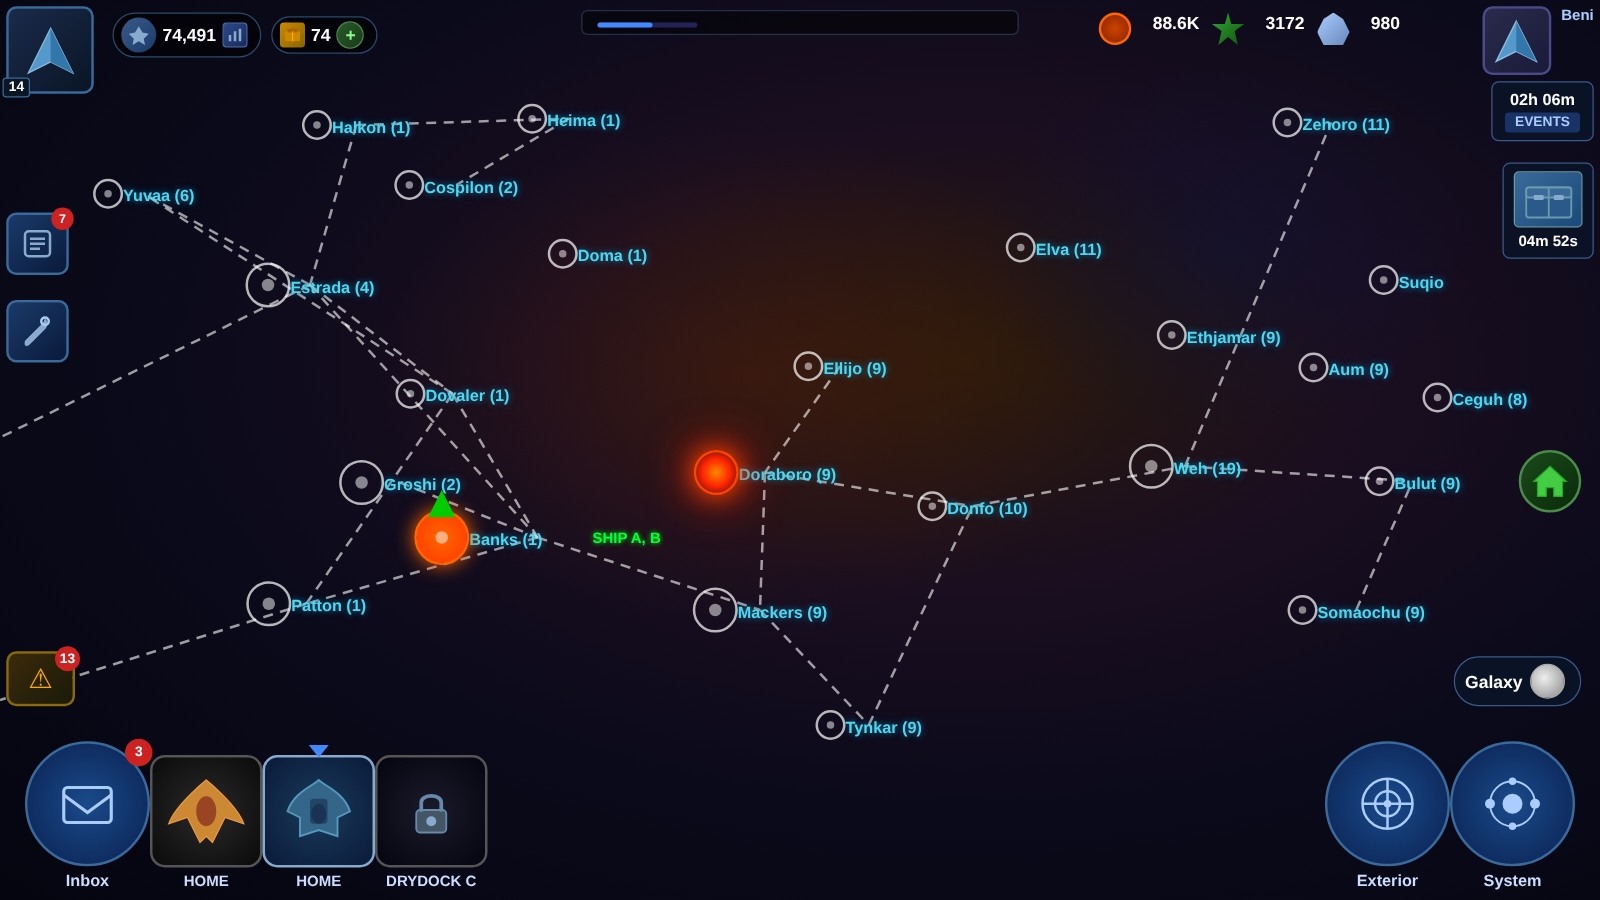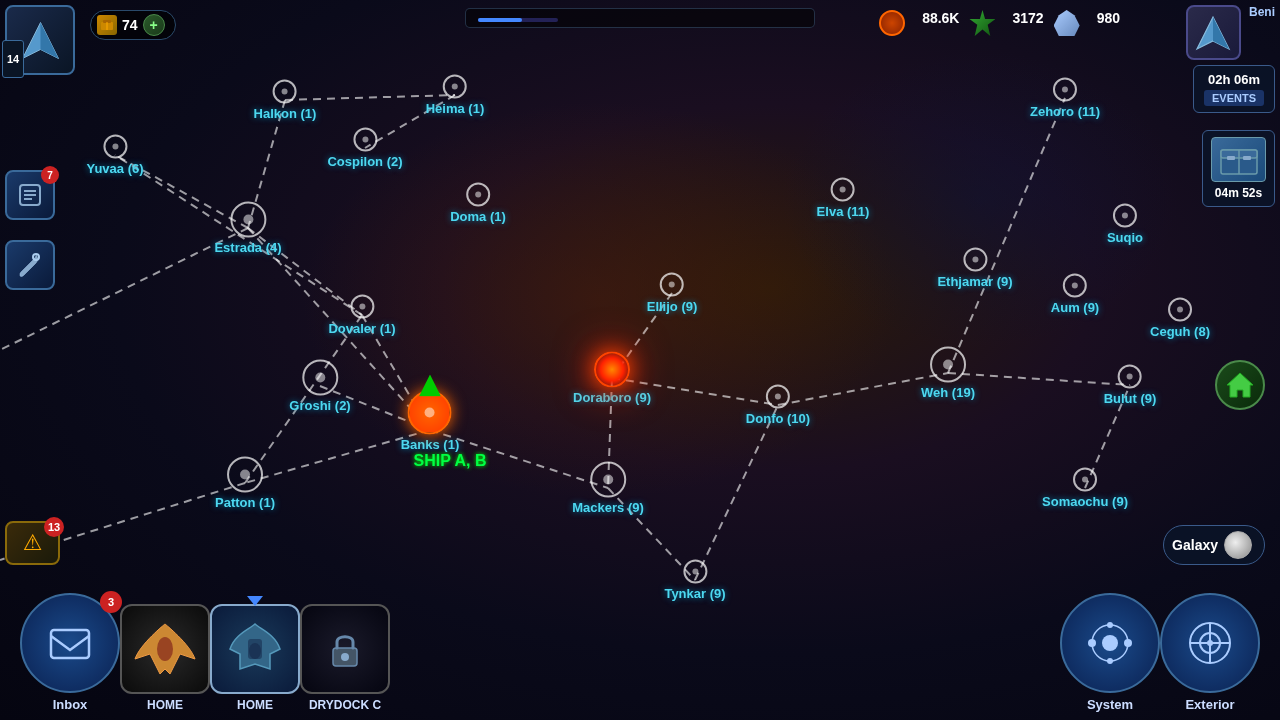--- a/index.html
+++ b/index.html
@@ -32,21 +32,21 @@
       width: 400px; height: 300px;
       top: 50px; right: 100px;
       background: radial-gradient(ellipse, rgba(10,20,60,0.4) 0%, transparent 70%);
       border-radius: 50%;
     }
 
     
     .system-node {
       position: absolute;
       display: flex;
-      flex-direction: column;
+      flex-direction: row;
       align-items: center;
       transform: translate(-50%, -50%);
       cursor: pointer;
     }
     .system-circle {
       width: 36px; height: 36px;
       border: 2px solid rgba(255,255,255,0.7);
       border-radius: 50%;
       position: relative;
       display: flex; align-items: center; justify-content: center;
@@ -94,21 +94,21 @@
       top: -18px; left: 50%;
       transform: translateX(-50%);
       width: 22px; height: 22px;
       background: #00cc00;
       clip-path: polygon(50% 0%, 0% 100%, 100% 100%);
       filter: drop-shadow(0 0 4px #00ff00);
     }
 
     .ship-label {
       color: #00ff44;
-      font-size: 16px;
+      font-size: 12px;
       font-weight: bold;
       text-shadow: 0 0 4px #00ff00;
       white-space: nowrap;
       margin-left: 40px;
     }
 
     
     #avatar-area {
       position: absolute;
       top: 5px; left: 5px;
@@ -123,21 +123,21 @@
       position: relative;
     }
     .level-badge {
       position: absolute;
       bottom: -5px; left: -5px;
       background: #0a1525;
       border: 1px solid #3a6a9a;
       color: #fff;
       font-size: 11px;
       font-weight: bold;
-      padding: 12px 4px;
+      padding: 1px 4px;
       border-radius: 3px;
     }
 
     
     #resources-bar {
       position: absolute;
       top: 10px; left: 90px;
       display: flex;
       align-items: center;
       gap: 8px;
@@ -685,20 +685,35 @@
     <svg class="trek-logo" viewBox="0 0 50 50">
       <polygon points="25,5 45,45 25,35 5,45" fill="#5599cc" stroke="#88bbdd" stroke-width="1"></polygon>
       <polygon points="25,5 45,45 25,35" fill="#3377aa"></polygon>
     </svg>
     <div class="level-badge">14</div>
   </div>
 </div>
 
 <div id="resources-bar">
 
+  <div class="res-item">
+    <div class="res-icon-rank">
+      <svg width="18" height="18" viewBox="0 0 18 18">
+        <polygon points="9,2 12,7 17,8 13,12 14,17 9,14 4,17 5,12 1,8 6,7" fill="#88aacc"></polygon>
+      </svg>
+    </div>
+    <span class="res-value">74,491</span>
+    <div style="width:20px;height:20px;background:linear-gradient(135deg,#2a4a8a,#1a2a5a);border:1px solid #4a6aaa;border-radius:3px;display:flex;align-items:center;justify-content:center;">
+      <svg width="12" height="12" viewBox="0 0 12 12">
+        <rect x="1" y="6" width="2" height="5" fill="#88aacc"></rect>
+        <rect x="5" y="3" width="2" height="8" fill="#88aacc"></rect>
+        <rect x="9" y="1" width="2" height="10" fill="#88aacc"></rect>
+      </svg>
+    </div>
+  </div>
 
   <div class="res-item">
     <div class="gold-icon">
       <svg width="14" height="14" viewBox="0 0 14 14">
         <rect x="1" y="4" width="12" height="8" rx="1" fill="#cc8800"></rect>
         <rect x="3" y="2" width="8" height="3" rx="1" fill="#aa6600"></rect>
         <line x1="7" y1="4" x2="7" y2="12" stroke="#ffaa00" stroke-width="1"></line>
       </svg>
     </div>
     <span class="res-value">74</span>
@@ -832,41 +847,41 @@
       <svg width="32" height="38" viewBox="0 0 32 38">
         <rect x="4" y="18" width="24" height="18" rx="3" fill="#445566" stroke="#6688aa" stroke-width="1.5"></rect>
         <path d="M8 18 L8 12 C8 5 24 5 24 12 L24 18" fill="none" stroke="#6688aa" stroke-width="3" stroke-linecap="round"></path>
         <circle cx="16" cy="27" r="4" fill="#88aacc"></circle>
       </svg>
     </div>
     <span class="dock-label">DRYDOCK C</span>
   </div>
 
   <div style="flex:1"></div>
+
+  <div class="nav-item">
+    <div class="nav-btn">
+      <svg width="55" height="55" viewBox="0 0 55 55">
+        <circle cx="27" cy="27" r="20" fill="none" stroke="#aaccff" stroke-width="2"></circle>
+        <circle cx="27" cy="27" r="10" fill="none" stroke="#aaccff" stroke-width="2"></circle>
+        <line x1="7" y1="27" x2="47" y2="27" stroke="#aaccff" stroke-width="2"></line>
+        <line x1="27" y1="7" x2="27" y2="47" stroke="#aaccff" stroke-width="2"></line>
+        <circle cx="27" cy="27" r="3" fill="#aaccff"></circle>
+      </svg>
+    </div>
+    <span class="nav-label">Exterior</span>
+  </div>
 
   <div class="nav-item">
     <div class="nav-btn">
       <svg width="55" height="55" viewBox="0 0 55 55">
         <circle cx="27" cy="27" r="8" fill="#aaccff"></circle>
         <circle cx="27" cy="27" r="18" fill="none" stroke="#aaccff" stroke-width="1.5"></circle>
         <circle cx="45" cy="27" r="4" fill="#aaccff"></circle>
         <circle cx="9" cy="27" r="4" fill="#aaccff"></circle>
         <circle cx="27" cy="9" r="3" fill="#aaccff"></circle>
         <circle cx="27" cy="45" r="3" fill="#aaccff"></circle>
       </svg>
     </div>
     <span class="nav-label">System</span>
   </div>
 
-  <div class="nav-item">
-    <div class="nav-btn">
-      <svg width="55" height="55" viewBox="0 0 55 55">
-        <circle cx="27" cy="27" r="20" fill="none" stroke="#aaccff" stroke-width="2"></circle>
-        <circle cx="27" cy="27" r="10" fill="none" stroke="#aaccff" stroke-width="2"></circle>
-        <line x1="7" y1="27" x2="47" y2="27" stroke="#aaccff" stroke-width="2"></line>
-        <line x1="27" y1="7" x2="27" y2="47" stroke="#aaccff" stroke-width="2"></line>
-        <circle cx="27" cy="27" r="3" fill="#aaccff"></circle>
-      </svg>
-    </div>
-    <span class="nav-label">Exterior</span>
-  </div>
-
 </div>
 
 </body></html>

